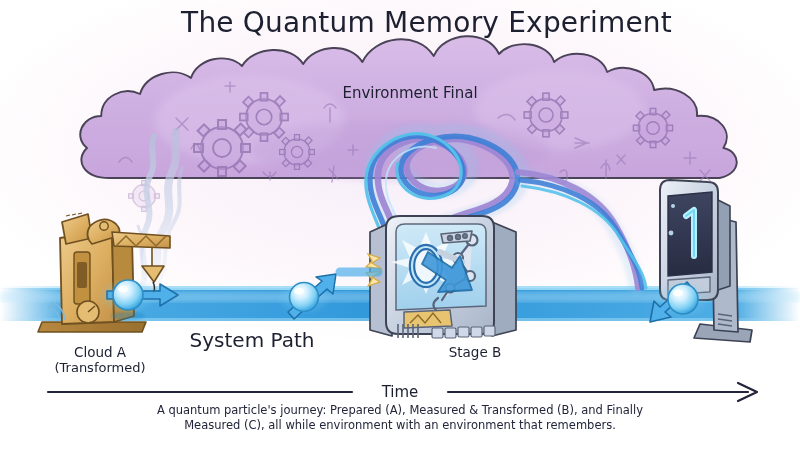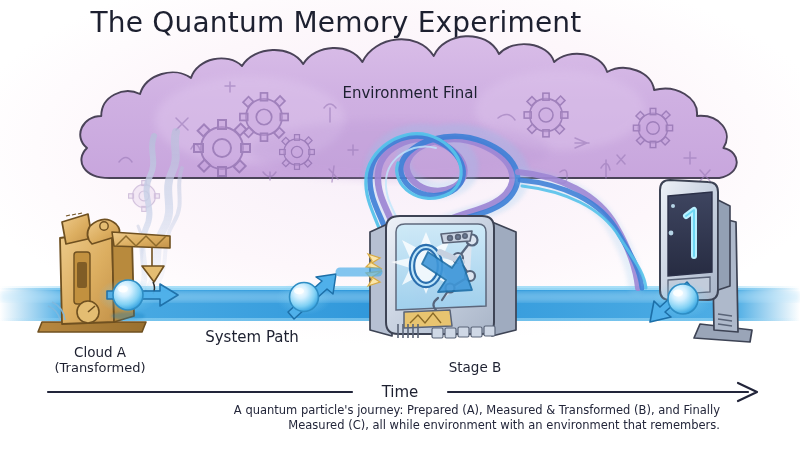--- a/index.html
+++ b/index.html
@@ -9,38 +9,38 @@
     background:#ffffff;
   }
   #stage{
     position:relative;width:800px;height:450px;overflow:hidden;
     background:
       radial-gradient(ellipse 520px 230px at 400px 150px, #f7eef9 0%, #fdf7fb 55%, #ffffff 85%),
       linear-gradient(180deg,#ffffff 0%,#fdfbfe 40%,#ffffff 100%);
   }
   
   .title{
-    position:absolute;left:0;top:6px;width:672px;text-align:center;
+    position:absolute;left:0;top:6px;width:672px;text-align:right;
     font-size:28px;letter-spacing:.2px;color:#1d2030;
     font-family:"DejaVu Sans",sans-serif;font-weight:400;
   }
   
   .layer{position:absolute;left:0;top:0;width:800px;height:450px;}
   
   .lbl{position:absolute;color:#1d2030;text-align:center;font-family:"DejaVu Sans",sans-serif;}
   .cloud-lbl{font-size:15px;left:330px;top:84px;width:160px;}
-  .syspath-lbl{font-size:15px;left:172px;top:328px;width:160px;}
+  .syspath-lbl{font-size:20px;left:172px;top:328px;width:160px;}
   .stage-lbl{font-size:13.5px;line-height:15px;}
   .stage-lbl .l2{font-size:13px;}
   #stageA-label{left:20px;top:345px;width:160px;}
-  #stageB-label{left:375px;top:345px;width:200px;margin-top:15px;}
+  #stageB-label{left:375px;top:345px;width:200px;}
   #stageC-label{left:615px;top:345px;width:185px;}
   .time-lbl{font-size:15px;left:360px;top:383px;width:80px;background:#ffffff;}
   .caption{
-    position:absolute;left:80px;top:403px;width:640px;text-align:right;
+    position:absolute;left:80px;top:403px;width:640px;text-align:center;
     font-size:11.5px;line-height:15px;color:#23263a;
   }
 </style>
 </head>
 <body>
 
 <div id="stage">
 
   <div class="title">The Quantum Memory Experiment</div>
 

